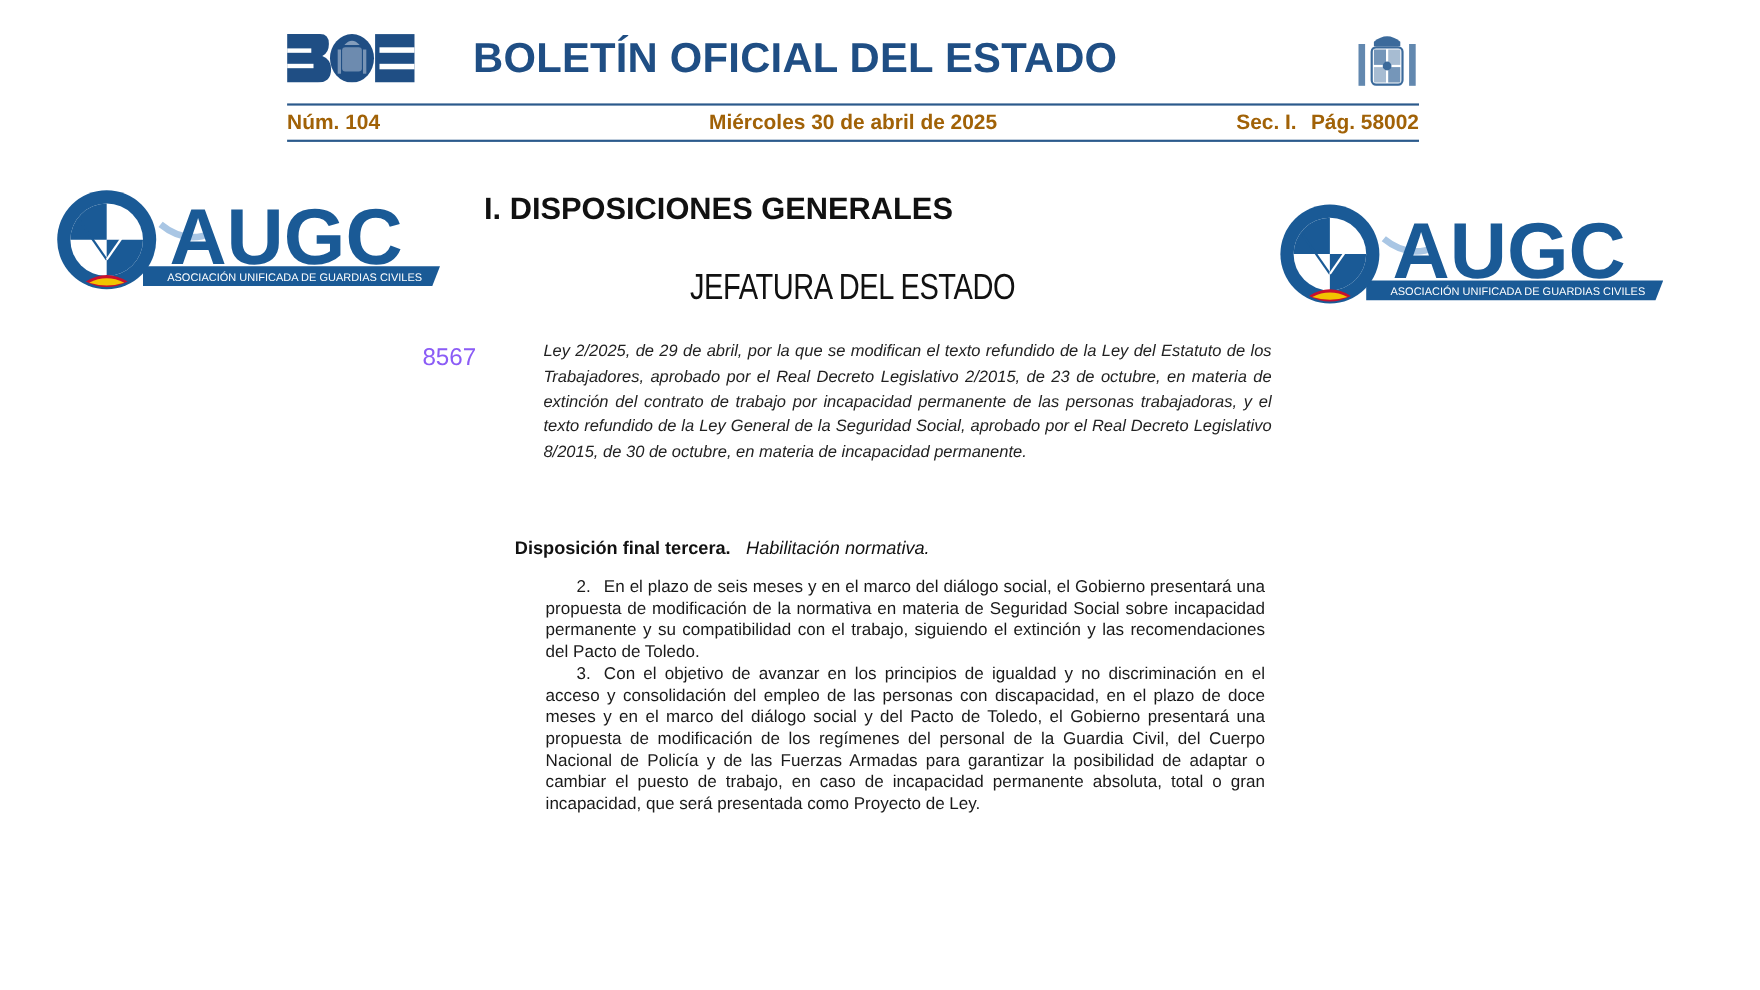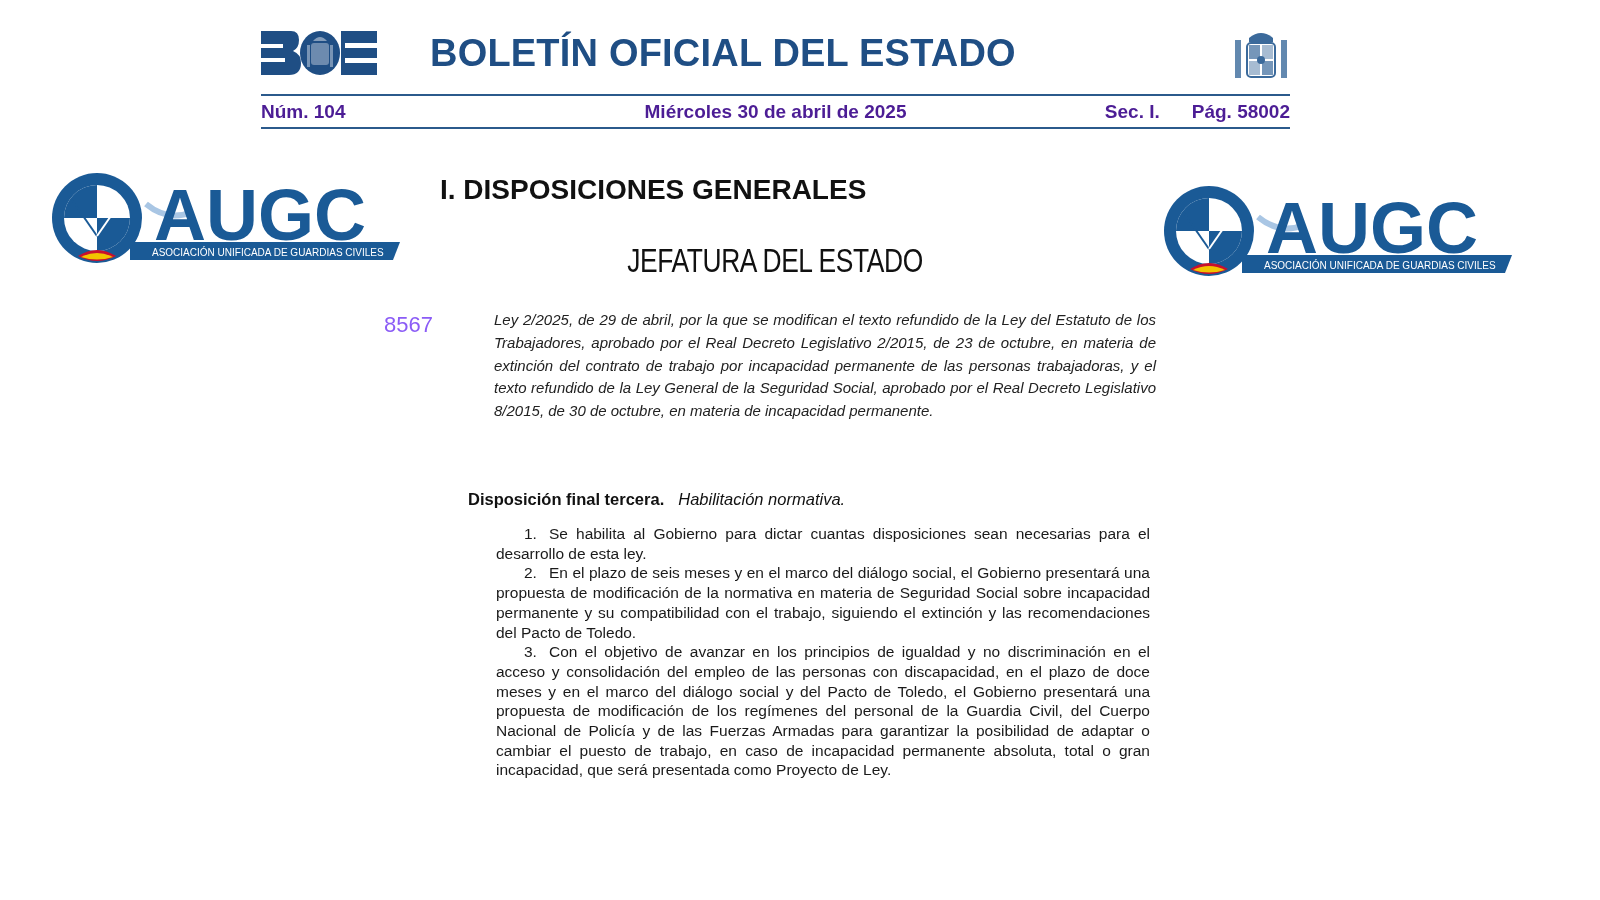--- a/index.html
+++ b/index.html
@@ -14,26 +14,26 @@
   .boe-title {
     left: 430px; top: 32px; width: 700px; text-align: left;
     font-size: 38px; font-weight: bold; color: #1f4e84; letter-spacing: 0.2px;
   }
   .coat-small { left: 1233px; top: 30px; width: 56px; height: 50px; }
   .rule { left: 261px; width: 1029px; height: 2px; background: #2b5a8c; }
   .rule.top { top: 94px; }
   .rule.bottom { top: 127px; }
   .meta-row {
     left: 261px; top: 101px; width: 1029px; height: 22px;
-    font-size: 19px; font-weight: bold; color: #4c1d95;
+    font-size: 19px; font-weight: bold; color: #a16207;
   }
   .meta-num { position: absolute; left: 0; top: 0; }
   .meta-date { position: absolute; left: 0; width: 1029px; text-align: center; top: 0; }
   .meta-sec { position: absolute; right: 0; top: 0; }
-  .meta-sec span + span { margin-left: 32px; }
+  .meta-sec span + span { margin-left: 13px; }
 
   
   .section-heading {
     left: 440px; top: 174px; width: 670px; text-align: left;
     font-size: 28px; font-weight: bold; color: #111;
   }
   .org-heading {
     left: 440px; top: 242px; width: 670px; text-align: center;
     font-size: 33px; color: #111; transform: scaleX(0.8); transform-origin: center;
     letter-spacing: -0.5px;
@@ -157,16 +157,15 @@
 <div class="abs org-heading">JEFATURA DEL ESTADO</div>
 
 <div class="abs law-number">8567</div>
 <div class="abs law-title">Ley 2/2025, de 29 de abril, por la que se modifican el texto refundido de la Ley del Estatuto de los Trabajadores, aprobado por el Real Decreto Legislativo 2/2015, de 23 de octubre, en materia de extinción del contrato de trabajo por incapacidad permanente de las personas trabajadoras, y el texto refundido de la Ley General de la Seguridad Social, aprobado por el Real Decreto Legislativo 8/2015, de 30 de octubre, en materia de incapacidad permanente.</div>
 
 <div class="abs disp-heading">
   <b>Disposición final tercera.</b><i>Habilitación normativa.</i>
 </div>
 
 <div class="abs disp-body">
-  <p class="para"><span class="num">1.</span><span>Se habilita al Gobierno para dictar cuantas disposiciones sean necesarias para el desarrollo de esta ley.</span></p>
   <p class="para"><span class="num">2.</span><span>En el plazo de seis meses y en el marco del diálogo social, el Gobierno presentará una propuesta de modificación de la normativa en materia de Seguridad Social sobre incapacidad permanente y su compatibilidad con el trabajo, siguiendo el extinción y las recomendaciones del Pacto de Toledo.</span></p>
   <p class="para"><span class="num">3.</span><span>Con el objetivo de avanzar en los principios de igualdad y no discriminación en el acceso y consolidación del empleo de las personas con discapacidad, en el plazo de doce meses y en el marco del diálogo social y del Pacto de Toledo, el Gobierno presentará una propuesta de modificación de los regímenes del personal de la Guardia Civil, del Cuerpo Nacional de Policía y de las Fuerzas Armadas para garantizar la posibilidad de adaptar o cambiar el puesto de trabajo, en caso de incapacidad permanente absoluta, total o gran incapacidad, que será presentada como Proyecto de Ley.</span></p>
 </div>
 
 </body></html>

